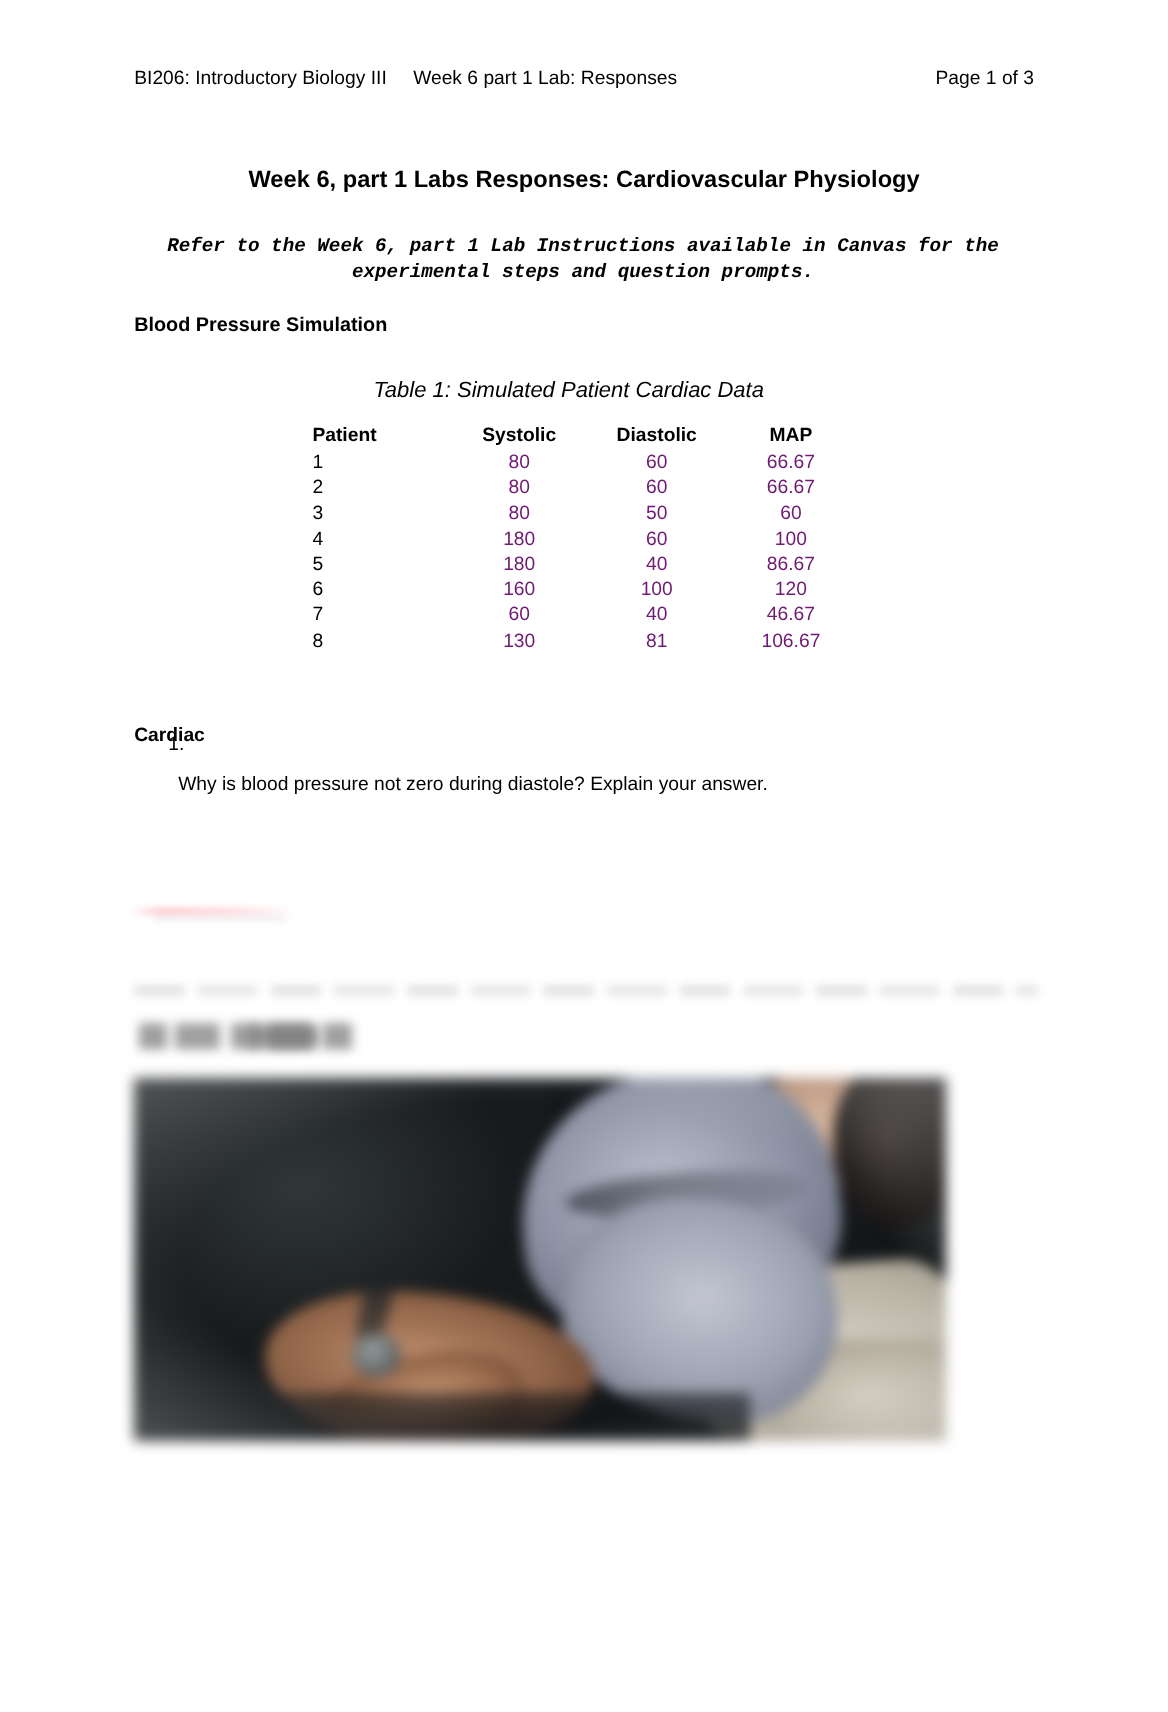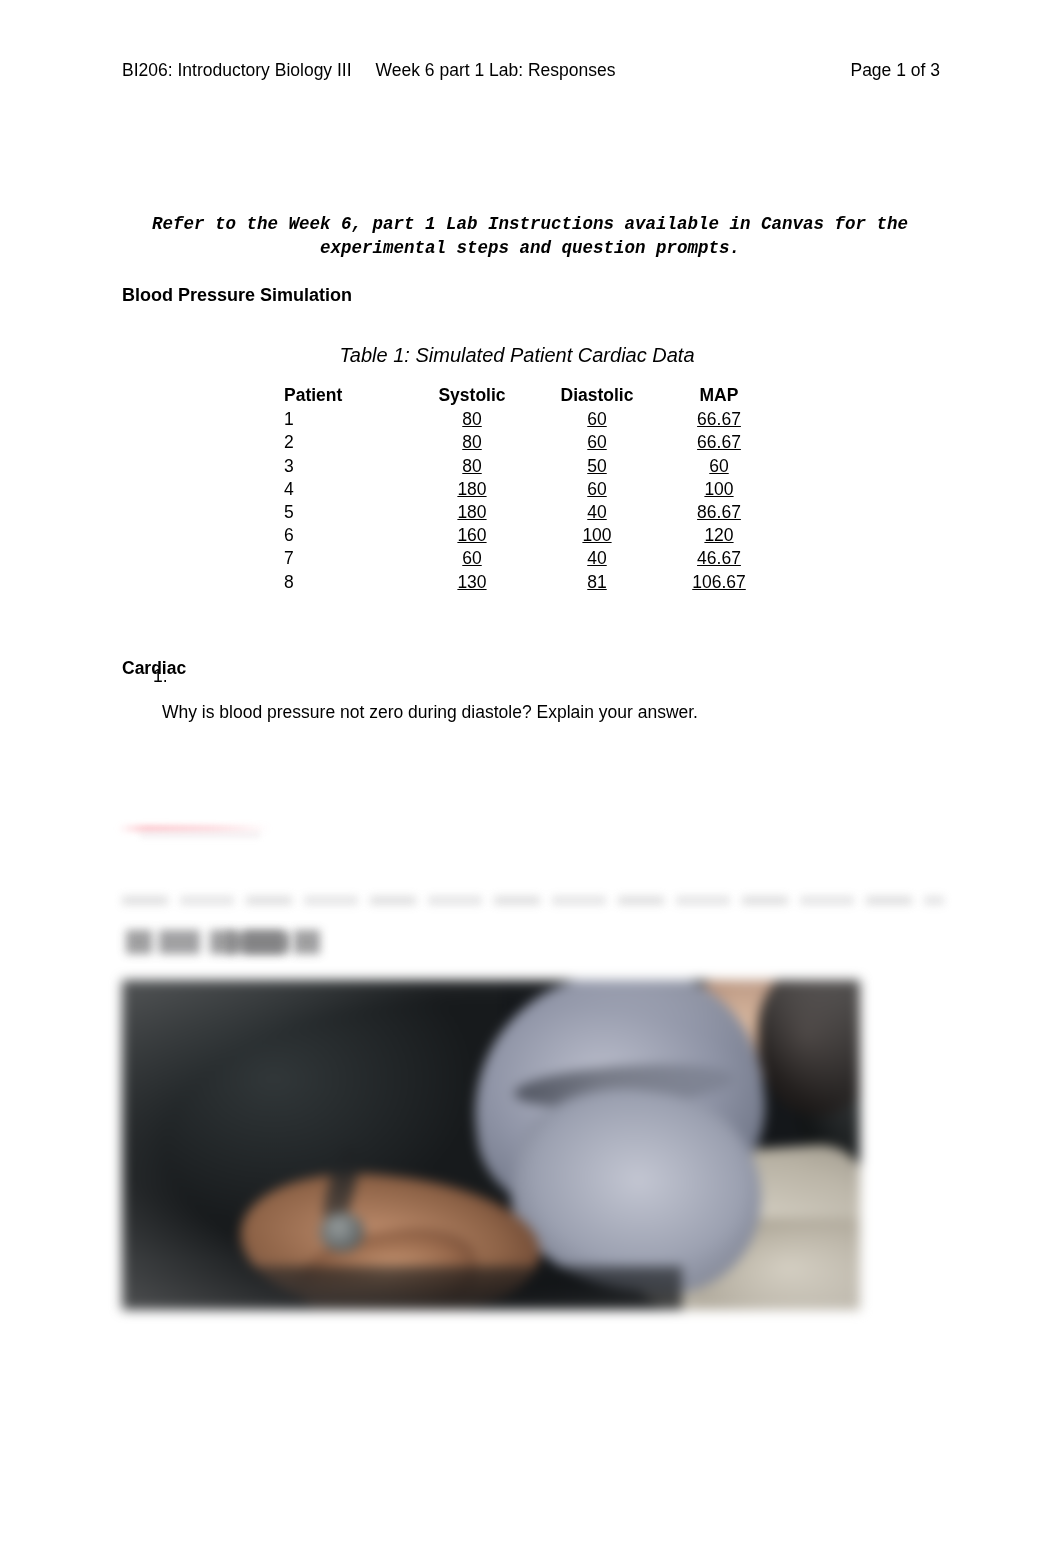--- a/index.html
+++ b/index.html
@@ -103,21 +103,21 @@
     font-weight: normal;
   }
   .data-table th {
     font-weight: bold;
     padding-bottom: 1px;
   }
   .col-patient { width: 126px; text-align: left; margin-top: 24px; }
   .col-sys     { width: 124px; text-align: center; }
   .col-dia     { width: 126px; text-align: center; }
   .col-map     { width: 118px; text-align: center; }
-  .data-table td.val { color: #000000; text-decoration: underline; }
+  .data-table td.val { color: #701a75; }
 
   
   .question-heading {
     position: absolute;
     top: 640px;
     left: 122px;
     font-size: 17.5px;
     font-weight: bold;
   }
   .question-list {
@@ -325,20 +325,21 @@
 
 <div class="page">
 
   <div class="doc-header">
     <span class="course">BI206: Introductory Biology III</span>
     <span class="gap"></span>
     <span class="labname">Week 6 part 1 Lab: Responses</span>
     <span class="pageno">Page 1 of 3</span>
   </div>
 
+  <h1 class="doc-title">Week 6, part 1 Labs Responses: Cardiovascular Physiology</h1>
 
   <p class="doc-subtitle">Refer to the Week 6, part 1 Lab Instructions available in Canvas for the experimental steps and question prompts.</p>
 
   <h2 class="section-heading">Blood Pressure Simulation</h2>
 
   <div class="table-caption">Table 1: Simulated Patient Cardiac Data</div>
 
   <table class="data-table">
     <thead>
       <tr>

